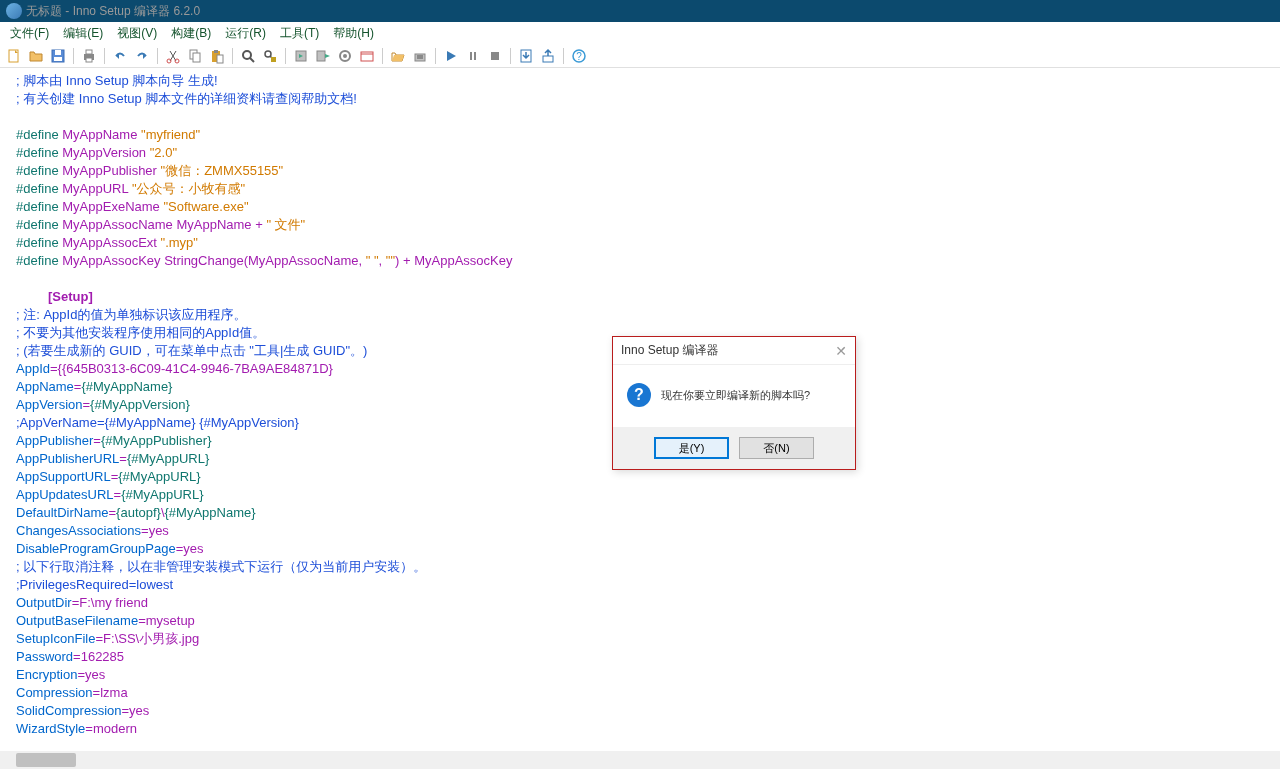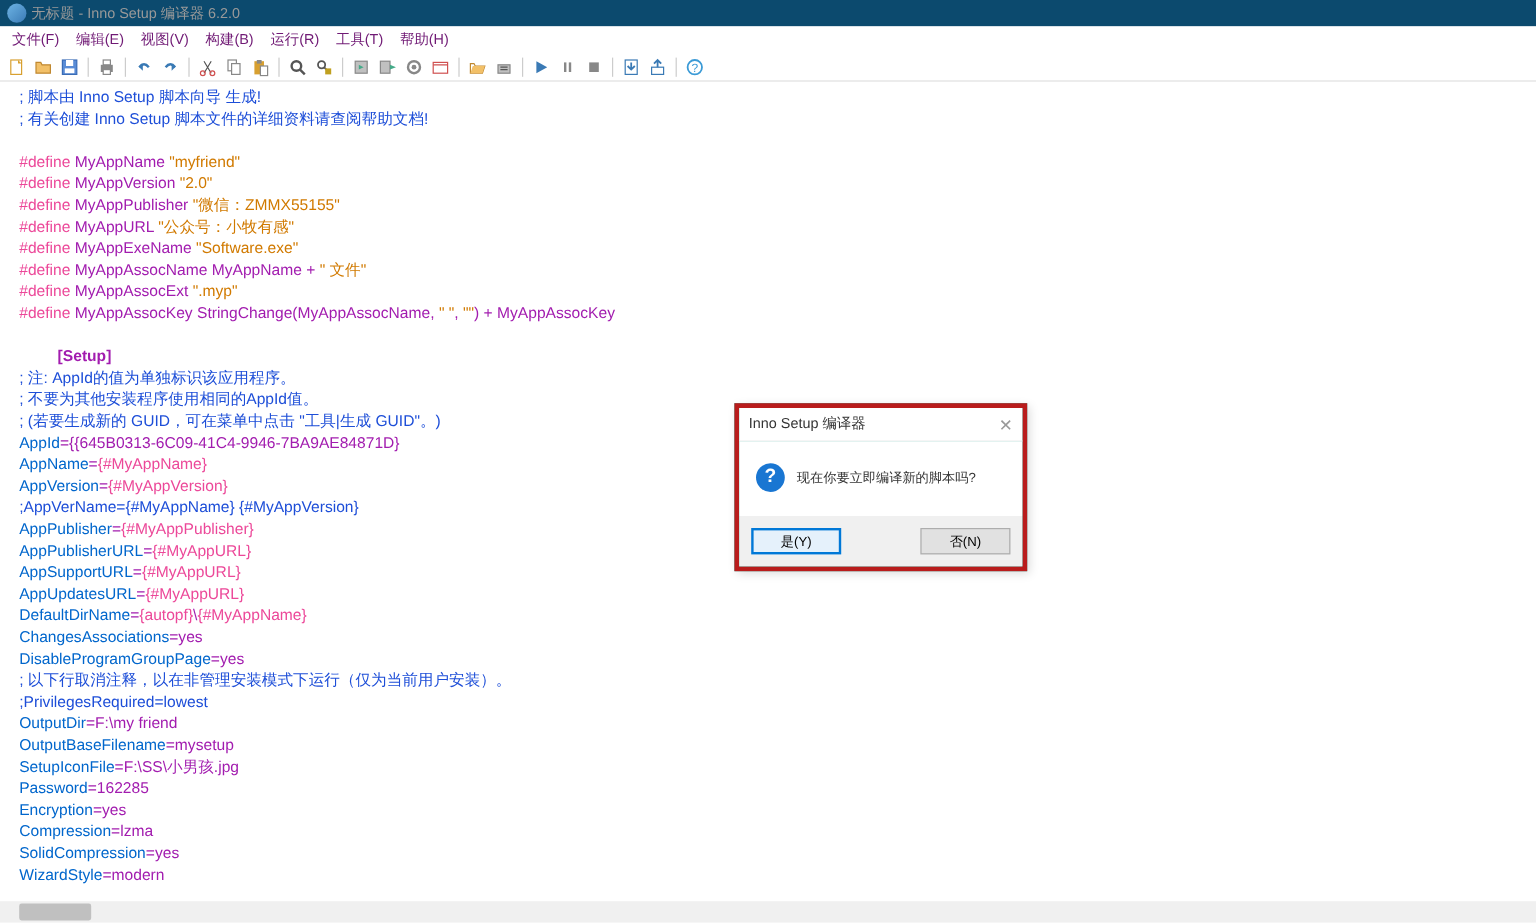--- a/index.html
+++ b/index.html
@@ -1,41 +1,41 @@
 <!DOCTYPE html>
 <html><head>
 <meta charset="utf-8">
 <style>
 * { margin: 0; padding: 0; box-sizing: border-box; }
 body { font-family: "Segoe UI", Tahoma, sans-serif; font-size: 12px; background: #fff; overflow: hidden; width: 1280px; height: 769px; position: relative; }
 .titlebar { height: 22px; display: flex; align-items: center; padding: 0 6px; color: #999; background: #0c4a6e; }
 .title-icon { width: 16px; height: 16px; margin-right: 4px; border-radius: 50%; background: linear-gradient(135deg, #6db3e4, #3a7ab5); display: inline-block; }
 .titlebar-text { font-size: 12px; }
 .menubar { height: 22px; display: flex; align-items: center; padding: 0 4px; gap: 2px; background: #fff; }
-.menu-item { padding: 2px 6px; color: #701a75; cursor: default; }
+.menu-item { padding: 2px 6px; color: #14532d; cursor: default; }
 .toolbar { height: 24px; display: flex; align-items: center; padding: 0 4px; gap: 2px; border-bottom: 1px solid #e0e0e0; background: #fff; }
 .tool-btn { width: 20px; height: 20px; display: flex; align-items: center; justify-content: center; cursor: pointer; }
 .tool-sep { width: 1px; height: 16px; background: #ccc; margin: 0 3px; }
 .code-area { padding: 4px 0 0 16px; font-family: "Segoe UI", sans-serif; font-size: 13px; line-height: 18px; color: #333; white-space: pre; overflow: auto; height: calc(769px - 68px - 18px); }
 .c-green { color: #1d4ed8; }
-.c-red { color: #ec4899; }
+.c-red { color: #0f766e; }
 .c-black { color: #a21caf; text-align: center; }
 .c-orange { color: #d17a00; }
 .c-blue { color: #0066cc; }
 .c-bold { font-weight: bold; margin-left: 32px; }
 .scrollbar-h { position: absolute; bottom: 0; left: 0; right: 0; height: 18px; background: #f0f0f0; }
 .scrollbar-thumb { position: absolute; left: 16px; width: 60px; height: 14px; top: 2px; background: #c0c0c0; border-radius: 2px; }
 
-.dialog { position: absolute; left: 612px; top: 336px; width: 244px; background: #14b8a6; border: 4px solid #b91c1c; box-shadow: 2px 2px 8px rgba(0,0,0,0.15); }
+.dialog { position: absolute; left: 612px; top: 336px; width: 244px; background: #fdba74; border: 1px solid #b91c1c; box-shadow: 2px 2px 8px rgba(0,0,0,0.15); }
 .dialog-title { height: 28px; display: flex; align-items: center; justify-content: space-between; padding: 0 8px; background: #fff; border-bottom: 1px solid #eee; font-size: 12px; color: #333; }
 .dialog-close { color: #999; cursor: pointer; font-size: 14px; }
 .dialog-body { padding: 18px 14px 20px 14px; display: flex; align-items: center; gap: 10px; background: #fff; }
 .dialog-icon { width: 24px; height: 24px; border-radius: 50%; background: #1976d2; color: #fff; display: flex; align-items: center; justify-content: center; font-size: 16px; font-weight: bold; flex-shrink: 0; }
 .dialog-msg { font-size: 11px; color: #333; }
-.dialog-buttons { background: #f0f0f0; padding: 10px; display: flex; justify-content: space-between; gap: 10px; }
+.dialog-buttons { background: #f0f0f0; padding: 10px; display: flex; justify-content: center; gap: 10px; }
 .dbtn { min-width: 75px; height: 22px; background: #e1e1e1; border: 1px solid #adadad; font-size: 11px; cursor: pointer; }
 .dbtn.primary { border: 2px solid #0078d7; background: #e5f1fb; }
 svg { display: block; }
 </style>
 </head>
 <body>
 
 <div class="titlebar">
   <span class="title-icon"></span>
   <span class="titlebar-text">无标题 - Inno Setup 编译器 6.2.0</span>

